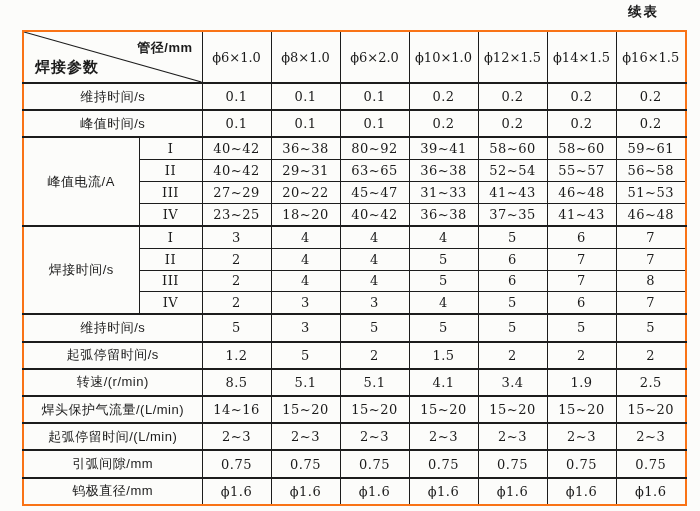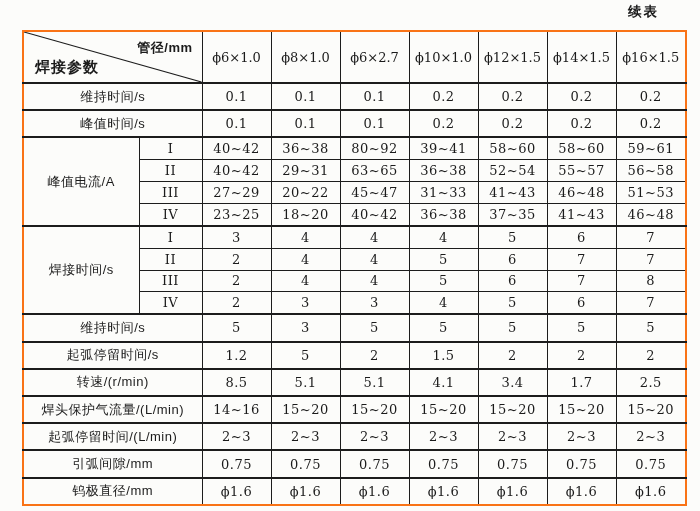--- a/index.html
+++ b/index.html
@@ -105,21 +105,21 @@
       <tr>
         <th class="corner" colspan="2">
           <svg viewBox="0 0 100 100" preserveAspectRatio="none">
             <line x1="0" y1="0" x2="100" y2="100" stroke="#1c1c1c" stroke-width="1.1" vector-effect="non-scaling-stroke"></line>
           </svg>
           <span class="corner-top">管径/mm</span>
           <span class="corner-bottom">焊接参数</span>
         </th>
         <th class="colhead">ϕ6×1.0</th>
         <th class="colhead">ϕ8×1.0</th>
-        <th class="colhead">ϕ6×2.7</th>
+        <th class="colhead">ϕ6×2.0</th>
         <th class="colhead">ϕ10×1.0</th>
         <th class="colhead">ϕ12×1.5</th>
         <th class="colhead">ϕ14×1.5</th>
         <th class="colhead">ϕ16×1.5</th>
       </tr>
     </thead>
     <tbody>
         <tr class="major">
           <td class="label" colspan="2">维持时间/s</td>
           <td class="val">0.1</td>
@@ -242,21 +242,21 @@
           <td class="val">2</td>
           <td class="val">2</td>
         </tr>
         <tr class="major">
           <td class="label" colspan="2">转速/(r/min)</td>
           <td class="val">8.5</td>
           <td class="val">5.1</td>
           <td class="val">5.1</td>
           <td class="val">4.1</td>
           <td class="val">3.4</td>
-          <td class="val">1.7</td>
+          <td class="val">1.9</td>
           <td class="val">2.5</td>
         </tr>
         <tr class="major">
           <td class="label" colspan="2">焊头保护气流量/(L/min)</td>
           <td class="val">14~16</td>
           <td class="val">15~20</td>
           <td class="val">15~20</td>
           <td class="val">15~20</td>
           <td class="val">15~20</td>
           <td class="val">15~20</td>

